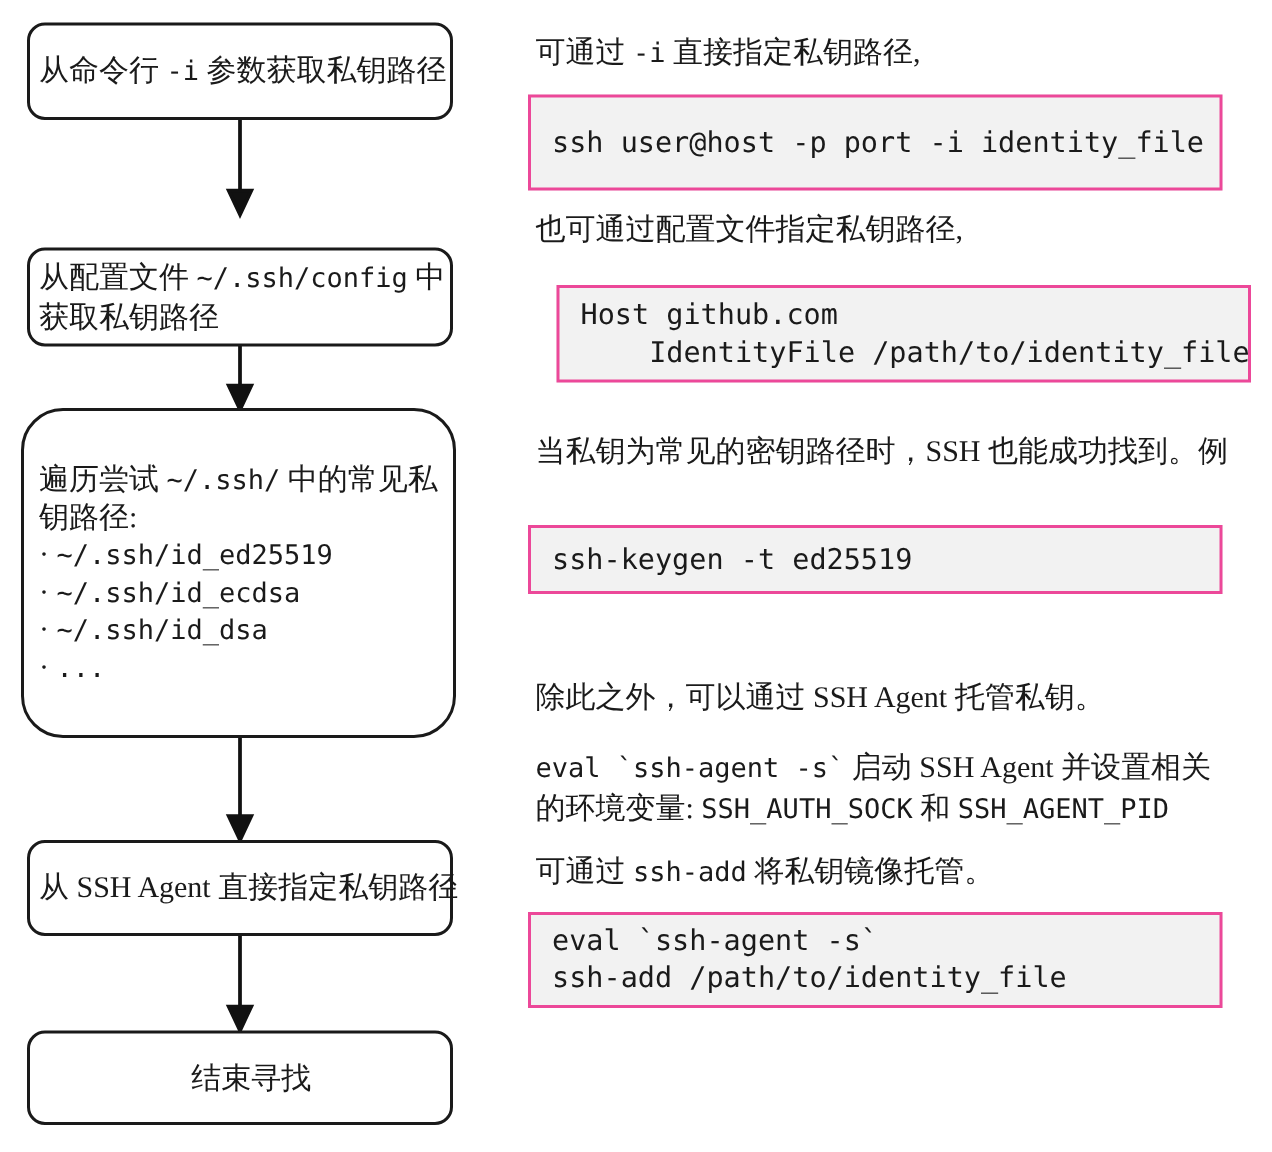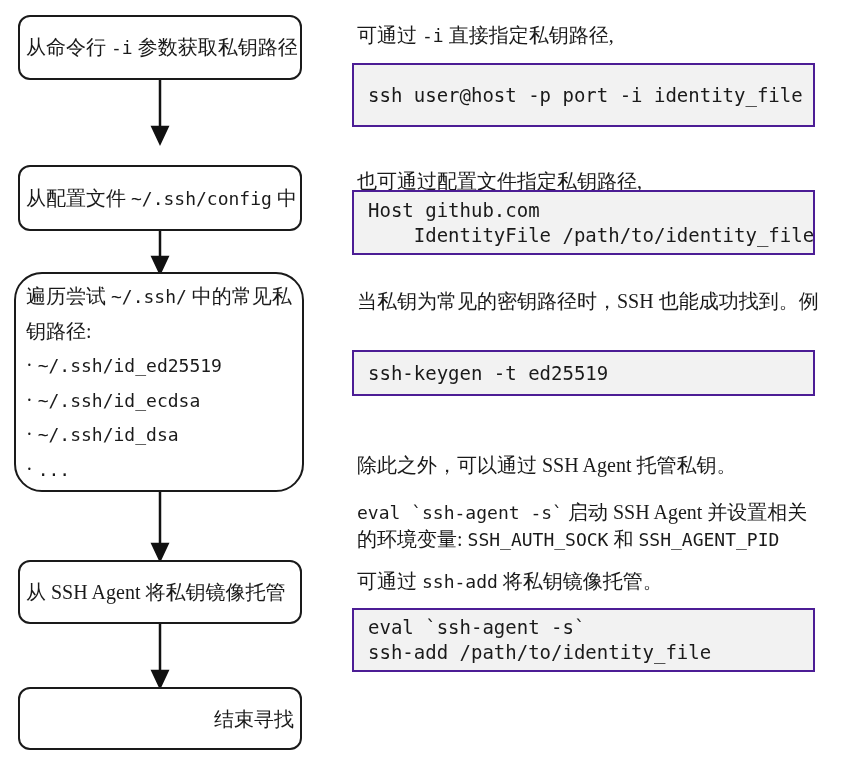--- a/index.html
+++ b/index.html
@@ -25,56 +25,56 @@
     display: flex;
     flex-direction: column;
     justify-content: center;
     padding: 4px 6px;
     line-height: 26px;
   }
   .flow-box .line { white-space: nowrap; }
   #flow-box-cmdline   { left: 18px; top: 15px;  width: 284px; height: 65px; }
   #flow-box-config    { left: 18px; top: 143px; width: 284px; height: 66px; margin-top: 22px; }
   #flow-box-common    { left: 14px; top: 272px; width: 290px; height: 220px;
-                        border-radius: 28px; justify-content: space-between;
+                        border-radius: 28px; justify-content: center;
                         padding: 10px 8px 8px 10px; line-height: 25px; }
   #flow-box-agent     { left: 18px; top: 560px; width: 284px; height: 64px; }
-  #flow-box-end       { left: 18px; top: 687px; width: 284px; height: 63px; text-align: right; padding-left: 21px; }
+  #flow-box-end       { left: 18px; top: 687px; width: 284px; height: 63px; text-align: center; padding-left: 21px; }
 
   
   .note-p {
     position: absolute;
     left: 352px;
     width: 472px;
     font-size: 20px;
     line-height: 27px;
     padding-left: 5px;
   }
   .note-p .line { white-space: nowrap; }
   .code-block {
     position: absolute;
     left: 352px;
     width: 463px;
     background: #f2f2f2;
-    border: 2px solid #4c1d95;
+    border: 2px solid #ec4899;
     display: flex;
     align-items: center;
   }
   .code-block pre {
     font-family: "DejaVu Sans Mono", "Liberation Mono", monospace;
     font-size: 19px;
     line-height: 25px;
     padding-left: 14px;
     white-space: pre;
     color: #1a1a1a;
   }
   #note-p-1  { top: 22px; }
   #code-1    { top: 63px;  height: 64px; }
-  #note-p-2  { top: 168px; font-family: Liberation Serif, serif; }
-  #code-2    { top: 190px; height: 65px; }
+  #note-p-2  { top: 140px; font-family: Liberation Serif, serif; }
+  #code-2    { top: 190px; height: 65px; margin-left: 19px; }
   #note-p-3  { top: 288px; }
   #code-3    { top: 350px; height: 46px; }
   #note-p-4  { top: 452px; }
   #note-p-5  { top: 499px; }
   #note-p-6  { top: 568px; }
   #code-4    { top: 608px; height: 64px; }
 </style>
 </head>
 <body>
 
@@ -92,33 +92,34 @@
       <polygon points="160,687 152.5,671 167.5,671"></polygon>
     </g>
   </svg>
 
   <div class="flow-box" id="flow-box-cmdline">
       <div class="line"><span>从命令行 </span><span class="mono">-i</span><span> 参数获取私钥路径</span></div>
     </div>
 
   <div class="flow-box" id="flow-box-config">
       <div class="line"><span>从配置文件 </span><span class="mono">~/.ssh/config</span><span> 中</span></div>
+      <div class="line"><span>获取私钥路径</span></div>
     </div>
 
   <div class="flow-box" id="flow-box-common">
       <div class="line"><span>遍历尝试 </span><span class="mono">~/.ssh/</span><span> 中的常见私</span></div>
       <div class="line"><span>钥路径:</span></div>
       <div class="line"><span>· </span><span class="mono">~/.ssh/id_ed25519</span></div>
       <div class="line"><span>· </span><span class="mono">~/.ssh/id_ecdsa</span></div>
       <div class="line"><span>· </span><span class="mono">~/.ssh/id_dsa</span></div>
       <div class="line"><span>· </span><span class="mono">...</span></div>
     </div>
 
   <div class="flow-box" id="flow-box-agent">
-      <div class="line"><span>从 SSH Agent 将私钥镜像托管</span></div>
+      <div class="line"><span>从 SSH Agent 直接指定私钥路径</span></div>
     </div>
 
   <div class="flow-box" id="flow-box-end">
       <div class="line"><span>结束寻找</span></div>
     </div>
 
 </div>
 
 <div>
 

